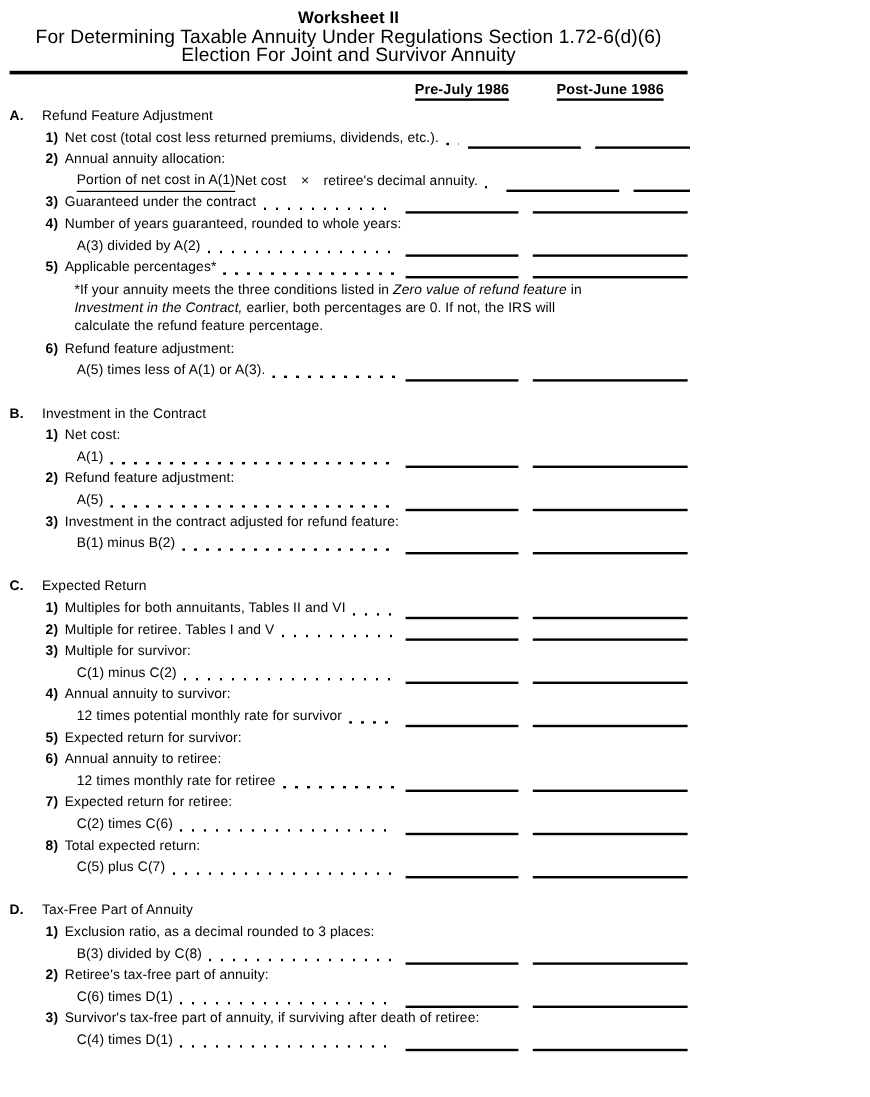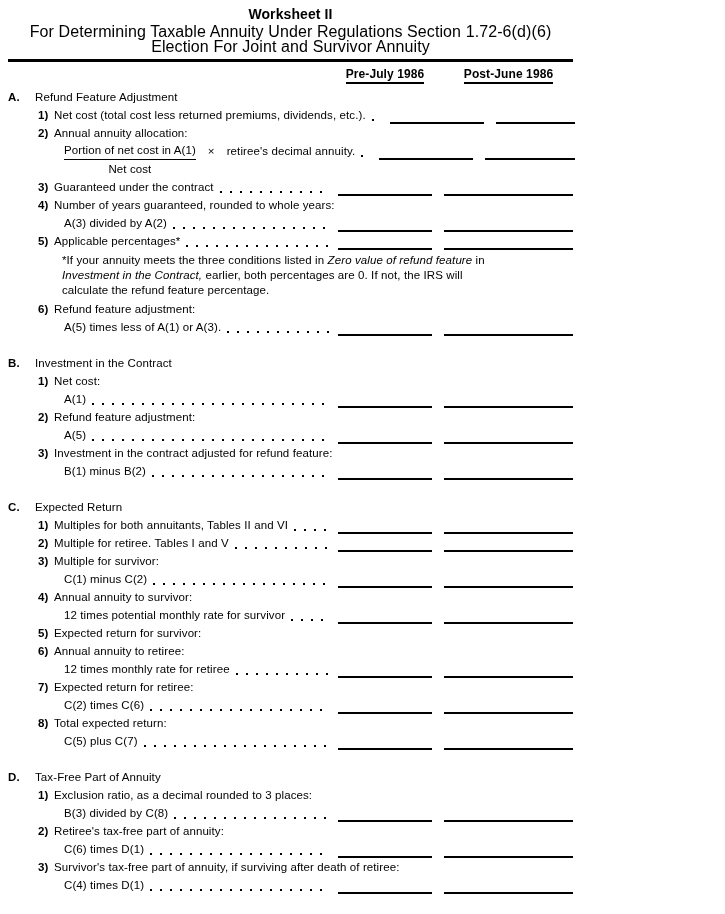--- a/index.html
+++ b/index.html
@@ -33,21 +33,21 @@
   .leader {
     flex:1 1 auto; min-width:10px; height:2px; margin:13px 8px 0 6px;
     background:repeating-linear-gradient(to right, #000 0 2px, transparent 2px 10px);
   }
   .blank { flex:none; width:94px; height:16px; border-bottom:2px solid #000; }
   .blank.blank2 { width:129px; margin-left:12px; }
 
   .note { padding-left:54px; width:424px; line-height:15px; margin:3px 0 2px; }
   .note i { font-style:italic;text-align:center; }
 
-  .frac-col { display:flex; flex-direction:column; flex:none;align-items:center; }
+  .frac-col { display:flex; flex-direction:row; flex:none;align-items:center; }
   .frac-num { border-bottom:1.5px solid #000; line-height:17px; }
   .frac-den { text-align:center; line-height:18px; }
   .op { flex:none; margin:0 12px; }
 </style>
 </head>
 <body>
 
 <div class="page">
   <div class="title">Worksheet II</div>
   <div class="subtitle">For Determining Taxable Annuity Under Regulations Section 1.72-6(d)(6)</div>

